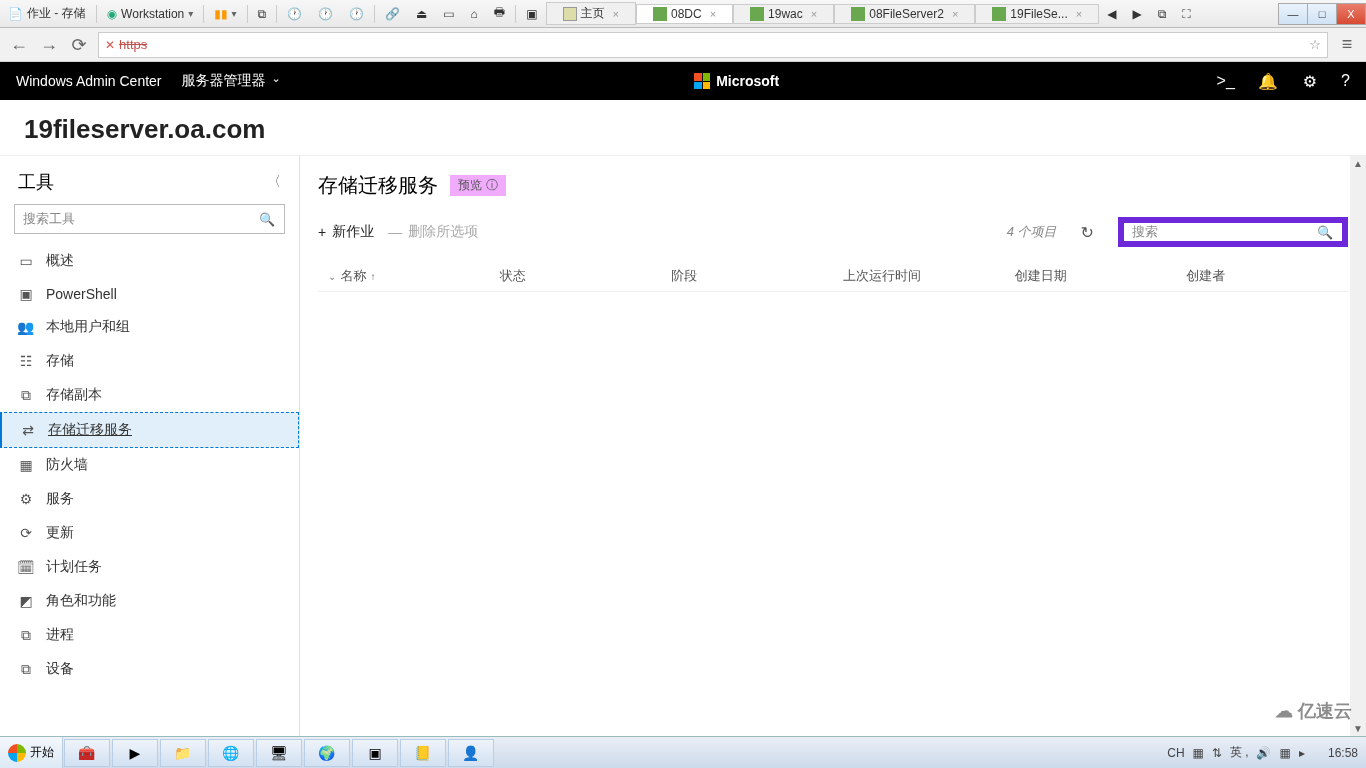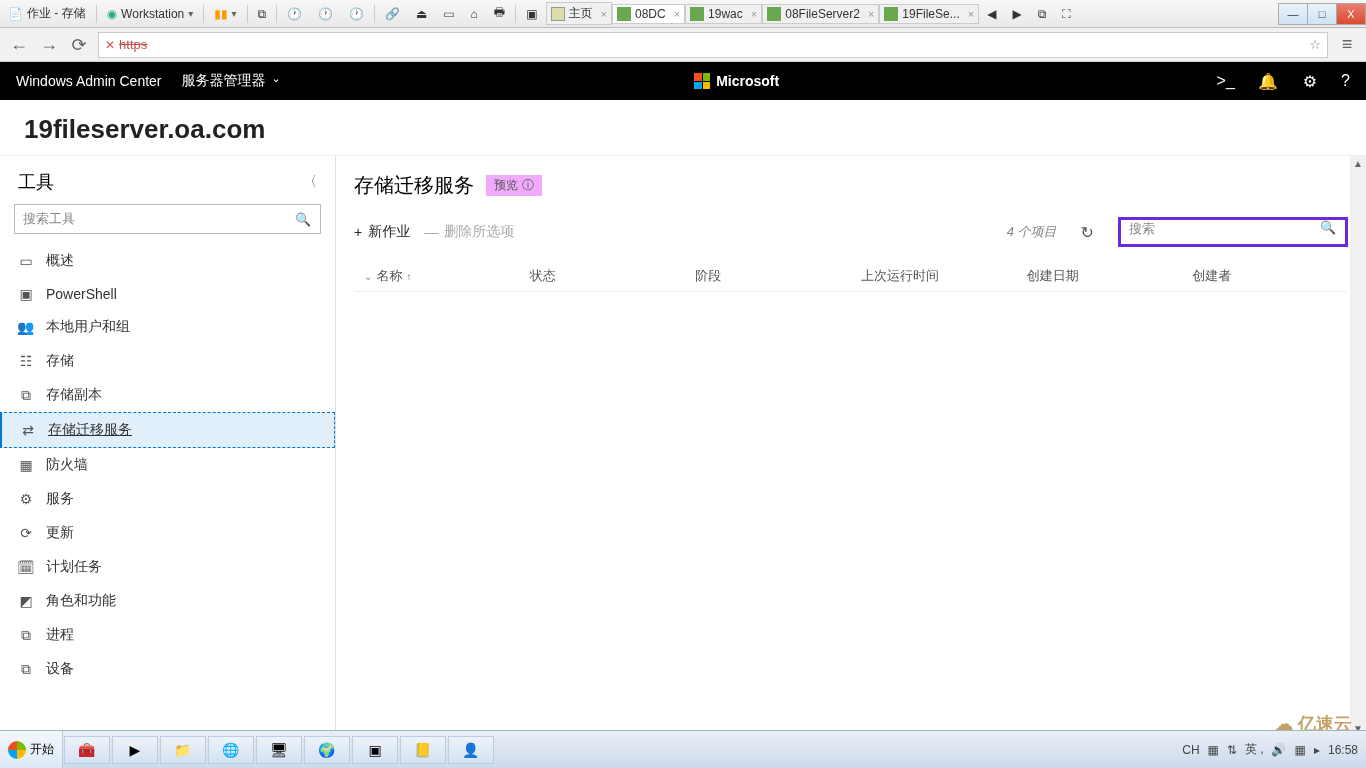--- a/index.html
+++ b/index.html
@@ -2,21 +2,21 @@
 <html><head>
 <meta charset="utf-8">
 <style>
 * { margin: 0; padding: 0; box-sizing: border-box; font-family: "Segoe UI", "Microsoft YaHei", sans-serif; }
 body { width: 1366px; height: 768px; overflow: hidden; background: #fff; position: relative; }
 
 
 .vm-bar { height: 28px; background: linear-gradient(#f7f7f7,#e9e9e9); border-bottom: 1px solid #bbb; display: flex; align-items: center; font-size: 12px; color: #333; }
 .vm-bar .vm-item { padding: 0 8px; display: flex; align-items: center; gap: 4px; height: 100%; }
 .vm-bar .vm-sep { width: 1px; height: 18px; background: #ccc; margin: 0 2px; }
-.vm-bar .tab { padding: 2px 4px; background: #f0f0f0; border: 1px solid #ccc; display: flex; align-items: center; gap: 4px; }
+.vm-bar .tab { padding: 2px 16px; background: #f0f0f0; border: 1px solid #ccc; display: flex; align-items: center; gap: 4px; }
 .vm-bar .tab.active { background: #fff; }
 .vm-bar .tab .x { color: #999; margin-left: 4px; font-size: 11px; }
 .vm-ico { width: 14px; height: 14px; display: inline-block; }
 .vm-ico.svr { background: #6aa84f; }
 .vm-ico.home { background: #dda; border: 1px solid #999; }
 .vm-arrow { color: #666; font-size: 10px; }
 .win-ctrl { margin-left: auto; display: flex; }
 .win-ctrl div { width: 30px; height: 22px; display: flex; align-items: center; justify-content: center; border: 1px solid #aaa; margin-left: -1px; background: linear-gradient(#eaf3fc,#d0e2f5); font-size: 11px; }
 .win-ctrl .close { background: linear-gradient(#e97e6c,#d84a32); color: #fff; }
 
@@ -36,21 +36,21 @@
 .wac-head .ms-logo { display: flex; align-items: center; gap: 6px; font-weight: 600; }
 .ms-grid { width: 16px; height: 16px; display: grid; grid-template: 1fr 1fr / 1fr 1fr; gap: 1px; }
 .ms-grid span:nth-child(1){background:#f25022}.ms-grid span:nth-child(2){background:#7fba00}.ms-grid span:nth-child(3){background:#00a4ef}.ms-grid span:nth-child(4){background:#ffb900}
 .wac-head .icon { margin-left: 24px; font-size: 16px; }
 
 
 .server-title { padding: 14px 24px 10px; font-size: 26px; font-weight: 700; color: #222; }
 
 
 .main { display: flex; height: calc(768px - 28px - 34px - 38px - 54px - 32px); border-top: 1px solid #eee; }
-.sidebar { width: 336px; border-right: 1px solid #e0e0e0; padding: 14px 0; position: relative; }
+.sidebar { width: 300px; border-right: 1px solid #e0e0e0; padding: 14px 0; position: relative; }
 .sidebar-header { display: flex; align-items: center; justify-content: space-between; padding: 0 18px 10px; }
 .sidebar-header h3 { font-size: 18px; font-weight: 400; }
 .collapse { color: #666; font-size: 14px; }
 .search-tools { margin: 0 14px 10px; height: 30px; border: 1px solid #bbb; display: flex; align-items: center; padding: 0 8px; font-size: 13px; color: #888; }
 .search-tools .mag { margin-left: auto; color: #666; }
 .tool-item { display: flex; align-items: center; gap: 12px; padding: 8px 18px; font-size: 14px; color: #333; cursor: pointer; }
 .tool-item .ti { width: 16px; height: 16px; display: inline-flex; align-items: center; justify-content: center; color: #555; font-size: 14px; }
 .tool-item.active { background: #e1effa; border: 1px dashed #0078d4; border-left: 3px solid #0078d4; margin-left: -1px; }
 .tool-item.active .label { text-decoration: underline; }
 
@@ -58,41 +58,41 @@
 .content { flex: 1; padding: 16px 18px; position: relative; }
 .page-title-row { display: flex; align-items: center; gap: 12px; }
 .page-title-row h2 { font-size: 20px; font-weight: 400; }
 .badge { background: #f0abfc; padding: 2px 8px; font-size: 12px; color: #555; display: flex; align-items: center; gap: 4px; }
 .cmd-bar { display: flex; align-items: center; gap: 14px; margin-top: 18px; font-size: 14px; }
 .cmd { display: flex; align-items: center; gap: 6px; color: #222; }
 .cmd.disabled { color: #aaa; }
 .cmd-spacer { flex: 1; }
 .item-count { color: #888; font-style: italic; font-size: 13px; }
 .refresh { color: #555; font-size: 16px; margin: 0 10px; }
-.search-box { width: 230px; height: 30px; border: 3px solid #6d28d9; display: flex; padding: 0 8px; font-size: 13px; color: #888; }
+.search-box { width: 230px; height: 30px; border: 6px solid #6d28d9; display: flex; align-items: center; padding: 0 8px; font-size: 13px; color: #888; }
 .search-box .mag { margin-left: auto; color: #666; font-size: 13px; }
 .table-head { display: flex; margin-top: 14px; padding: 6px 0; font-size: 13px; color: #555; border-bottom: 1px solid #eee; }
 .table-head .col { flex: 1; padding-left: 10px; }
 .table-head .col.first { display: flex; align-items: center; gap: 4px; }
 .no-records { padding: 14px 40px; font-size: 13px; color: #333; }
 
 
 .vscroll { position: absolute; right: 0; top: 0; width: 16px; height: 100%; background: #f0f0f0; display: flex; flex-direction: column; align-items: center; }
 .vscroll .arr { height: 16px; line-height: 16px; font-size: 10px; color: #666; }
 .vscroll .thumb { flex: 1; }
 
 
-.taskbar { position: absolute; bottom: 0; left: 0; right: 0; height: 38px; background: linear-gradient(#e9eef5,#cddaeb); border-top: 1px solid #9bb; display: flex; align-items: center; font-size: 12px; }
+.taskbar { position: absolute; bottom: 0; left: 0; right: 0; height: 32px; background: linear-gradient(#e9eef5,#cddaeb); border-top: 1px solid #9bb; display: flex; align-items: center; font-size: 12px; }
 .start { height: 100%; display: flex; align-items: center; gap: 4px; padding: 0 8px; background: linear-gradient(#f3f7fb,#dde9f6); border-right: 1px solid #bcd; }
 .start .orb { width: 18px; height: 18px; border-radius: 50%; display: grid; grid-template: 1fr 1fr / 1fr 1fr; overflow: hidden; }
 .start .orb span:nth-child(1){background:#f25022}.start .orb span:nth-child(2){background:#7fba00}.start .orb span:nth-child(3){background:#00a4ef}.start .orb span:nth-child(4){background:#ffb900}
 .tb-item { width: 46px; height: 28px; margin: 0 1px; background: linear-gradient(#eef3fa,#d3e1f2); border: 1px solid #b8cde6; display: flex; align-items: center; justify-content: center; font-size: 14px; }
 .tray { margin-left: auto; display: flex; align-items: center; gap: 8px; padding: 0 8px; color: #444; }
-.clock { margin-left: 0; }
-.watermark { position: absolute; right: 14px; bottom: 32px; color: #a16207; font-size: 18px; font-weight: 700; opacity: 0.6; }
+.clock { margin-left: 15px; }
+.watermark { position: absolute; right: 14px; bottom: 45px; color: #404040; font-size: 18px; font-weight: 700; opacity: 0.6; }
 </style>
 </head>
 <body>
 
 <div class="vm-bar">
   <div class="vm-item">
       <span>📄</span>
       <span>作业 - 存储</span>
     </div>
   <div class="vm-sep"></div>

